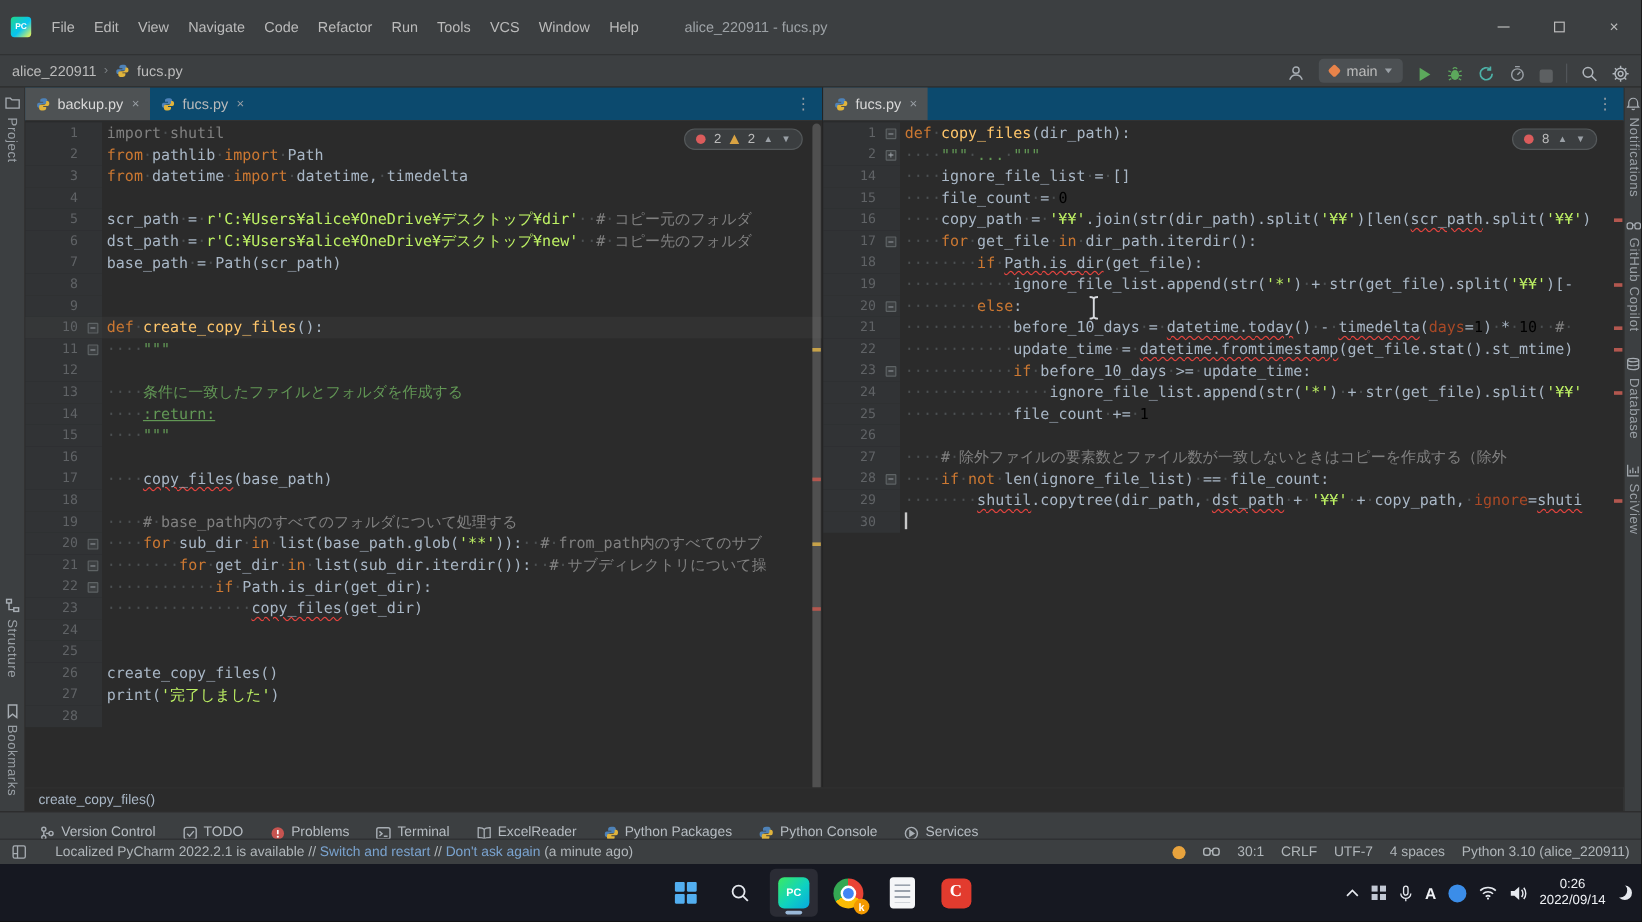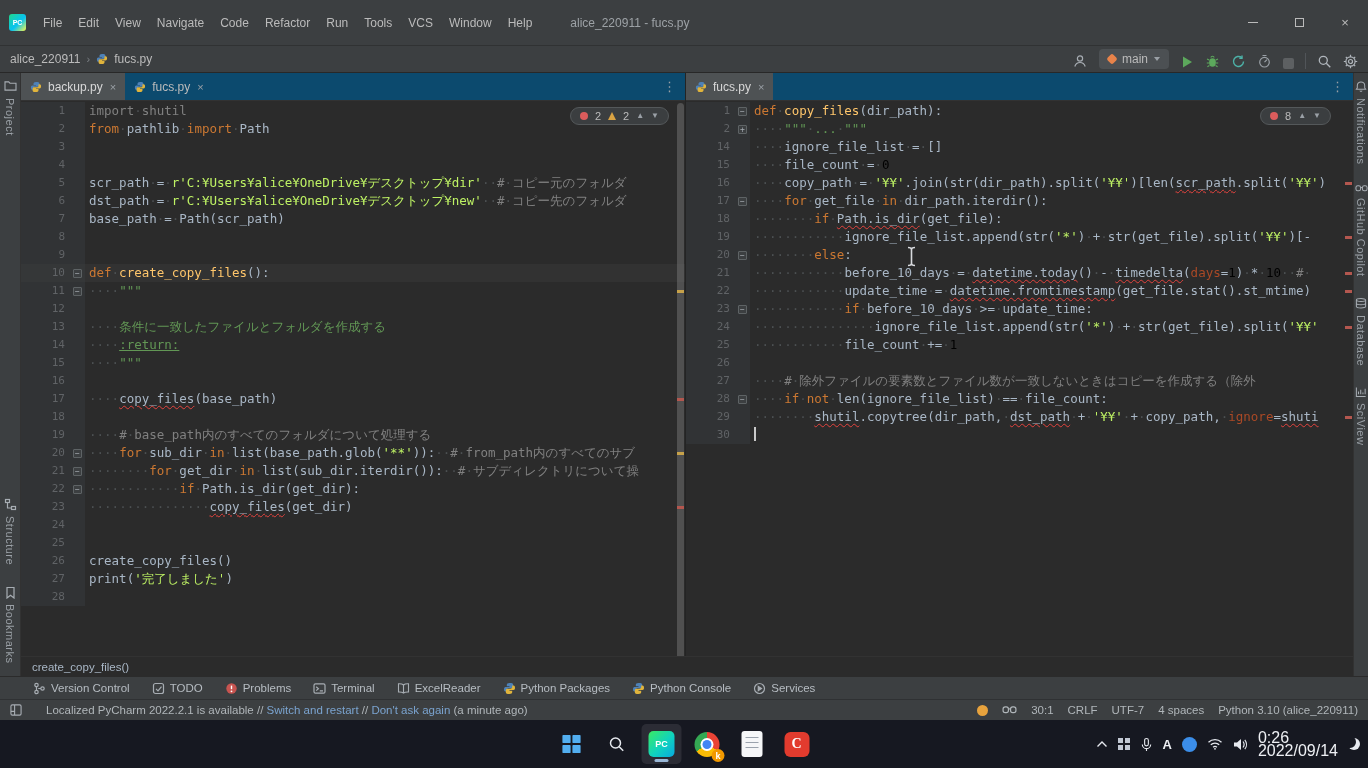--- a/index.html
+++ b/index.html
@@ -71,21 +71,21 @@
 .chev{color:#9aa0a6;font-size:8px;line-height:8px}
 .vthumb{position:absolute;right:1px;top:2px;width:7px;height:556px;border-radius:4px;background:rgba(150,150,150,.35);z-index:4}
 .stripe-marks{position:absolute;right:0;top:1px;bottom:0;width:10px;z-index:5}
 .mark{position:absolute;right:1px;width:7px;height:3px}
 
 
 .crumbbar{height:20px;background:#2b2b2b;border-top:1px solid #323232;display:flex;align-items:center;padding-left:11px;font-size:11.5px;color:#a9b7c6;flex:none}
 
 
 .toolrow{height:23px;background:#3c3f41;border-top:1px solid #2b2b2b;display:flex;align-items:center;flex:none;padding-left:22px;font-size:11.5px;color:#b6bcc2}
-.toolbtn{display:flex;align-items:center;gap:5px;padding:12px 11px;height:100%}
+.toolbtn{display:flex;gap:5px;padding:12px 11px;height:100%}
 
 
 .statusbar{height:21px;background:#3c3f41;border-top:1px solid #2f3133;display:flex;align-items:center;flex:none;font-size:11.5px;color:#b0b6ba;padding:0 10px;gap:24px}
 .sb-link{color:#7aa3cf}
 .sb-right{margin-left:auto;display:flex;align-items:center;gap:14px}
 .orange-dot{width:11px;height:11px;border-radius:50%;background:#e8a33d;display:inline-block}
 
 
 .taskbar{height:48px;background:#161821;flex:none;position:relative}
 .tb-center{position:absolute;left:50%;top:0;height:100%;transform:translateX(-50%);display:flex;align-items:center;gap:5px}
@@ -94,21 +94,21 @@
 .tb-btn.active::after{content:"";position:absolute;bottom:2px;left:50%;transform:translateX(-50%);width:14px;height:3px;border-radius:2px;background:#9ab8d8}
 .pycharm-ic{width:26px;height:26px;border-radius:5px;background:linear-gradient(135deg,#3bea62,#0fd2c0 55%,#08a9e0);display:flex;align-items:center;justify-content:center;font-size:9px;font-weight:bold;color:#fff}
 .chrome-ic{width:25px;height:25px;border-radius:50%;background:conic-gradient(#ea4335 0 33%,#fbbc05 0 66%,#34a853 0 100%);position:relative}
 .chrome-ic::before{content:"";position:absolute;inset:6px;background:#fff;border-radius:50%}
 .chrome-ic::after{content:"";position:absolute;inset:8px;background:#4285f4;border-radius:50%}
 .badge-k{position:absolute;right:2px;bottom:2px;width:13px;height:13px;border-radius:50%;background:#f29900;color:#fff;font-size:9px;font-weight:bold;display:flex;align-items:center;justify-content:center;z-index:2}
 .notepad-ic{width:21px;height:26px;background:#f5f6f8;border-radius:3px;position:relative}
 .notepad-ic::before{content:"";position:absolute;left:4px;right:4px;top:6px;height:15px;background:repeating-linear-gradient(#9aa2ad 0 1.5px,transparent 1.5px 5px)}
 .redc-ic{width:25px;height:25px;border-radius:6px;background:#e23b2e;color:#fff;font-weight:bold;font-size:14px;display:flex;align-items:center;justify-content:center;font-family:"Liberation Serif",serif}
 .tb-right{position:absolute;right:8px;top:0;height:100%;display:flex;align-items:center;gap:10px;color:#e6e9ef}
-.clock{text-align:left;font-size:16px;line-height:13px;color:#eef0f4}
+.clock{text-align:center;font-size:11px;line-height:13px;color:#eef0f4}
 .moon{width:12px;height:12px;border-radius:50%;box-shadow:inset -4px -2px 0 0 #e6e9ef}
 .grid4{width:5px;height:5px;background:#c2c8d4;box-shadow:7px 0 0 #c2c8d4,0 7px 0 #c2c8d4,7px 7px 0 #c2c8d4;margin:0 7px 7px 0}
 .ime{font-size:13px;font-weight:bold;color:#eef0f4}
 .blue-app{width:15px;height:15px;border-radius:50%;background:#3b8de8}
 
 
 .ibeam{position:absolute;left:905px;top:246px;z-index:50}
 </style>
 </head>
 <body>
@@ -249,21 +249,21 @@
                 </svg>
               <span>fucs.py</span>
               <span class="x">×</span>
             </span>
             <span class="tabs-more">⋮</span>
           </div>
           <div class="editor">
             <div id="left-code">
                 <div class="ln"><span class="gut"><span class="num">1</span><span class="foldcol"></span></span><span class="code"><span class="tk-c">import<span class="ws">·</span>shutil</span></span></div>
                 <div class="ln"><span class="gut"><span class="num">2</span><span class="foldcol"></span></span><span class="code"><span class="tk-k">from</span><span class="tk-p"><span class="ws">·</span>pathlib<span class="ws">·</span></span><span class="tk-k">import</span><span class="tk-p"><span class="ws">·</span>Path</span></span></div>
-                <div class="ln"><span class="gut"><span class="num">3</span><span class="foldcol"></span></span></div>
+                <div class="ln"><span class="gut"><span class="num">3</span><span class="foldcol"></span></span><span class="code"><span class="tk-k">from</span><span class="tk-p"><span class="ws">·</span>datetime<span class="ws">·</span></span><span class="tk-k">import</span><span class="tk-p"><span class="ws">·</span>datetime,<span class="ws">·</span>timedelta</span></span></div>
                 <div class="ln"><span class="gut"><span class="num">4</span><span class="foldcol"></span></span><span class="code"></span></div>
                 <div class="ln"><span class="gut"><span class="num">5</span><span class="foldcol"></span></span><span class="code"><span class="tk-p">scr_path<span class="ws">·</span>=<span class="ws">·</span></span><span class="tk-s">r'C:¥Users¥alice¥OneDrive¥デスクトップ¥dir'</span><span class="tk-p"><span class="ws">·</span><span class="ws">·</span></span><span class="tk-c">#<span class="ws">·</span>コピー元のフォルダ</span></span></div>
                 <div class="ln"><span class="gut"><span class="num">6</span><span class="foldcol"></span></span><span class="code"><span class="tk-p">dst_path<span class="ws">·</span>=<span class="ws">·</span></span><span class="tk-s">r'C:¥Users¥alice¥OneDrive¥デスクトップ¥new'</span><span class="tk-p"><span class="ws">·</span><span class="ws">·</span></span><span class="tk-c">#<span class="ws">·</span>コピー先のフォルダ</span></span></div>
                 <div class="ln"><span class="gut"><span class="num">7</span><span class="foldcol"></span></span><span class="code"><span class="tk-p">base_path<span class="ws">·</span>=<span class="ws">·</span>Path(scr_path)</span></span></div>
                 <div class="ln"><span class="gut"><span class="num">8</span><span class="foldcol"></span></span><span class="code"></span></div>
                 <div class="ln"><span class="gut"><span class="num">9</span><span class="foldcol"></span></span><span class="code"></span></div>
                 <div class="ln hl"><span class="gut"><span class="num">10</span><span class="foldcol"><span class="foldbox">−</span></span></span><span class="code"><span class="tk-k">def<span class="ws">·</span></span><span class="tk-f">create_copy_files</span><span class="tk-p">():</span></span></div>
                 <div class="ln"><span class="gut"><span class="num">11</span><span class="foldcol"><span class="foldbox">−</span></span></span><span class="code"><span class="tk-d"><span class="ws">·</span><span class="ws">·</span><span class="ws">·</span><span class="ws">·</span>"""</span></span></div>
                 <div class="ln"><span class="gut"><span class="num">12</span><span class="foldcol"></span></span><span class="code"></span></div>
                 <div class="ln"><span class="gut"><span class="num">13</span><span class="foldcol"></span></span><span class="code"><span class="tk-d"><span class="ws">·</span><span class="ws">·</span><span class="ws">·</span><span class="ws">·</span>条件に一致したファイルとフォルダを作成する</span></span></div>

